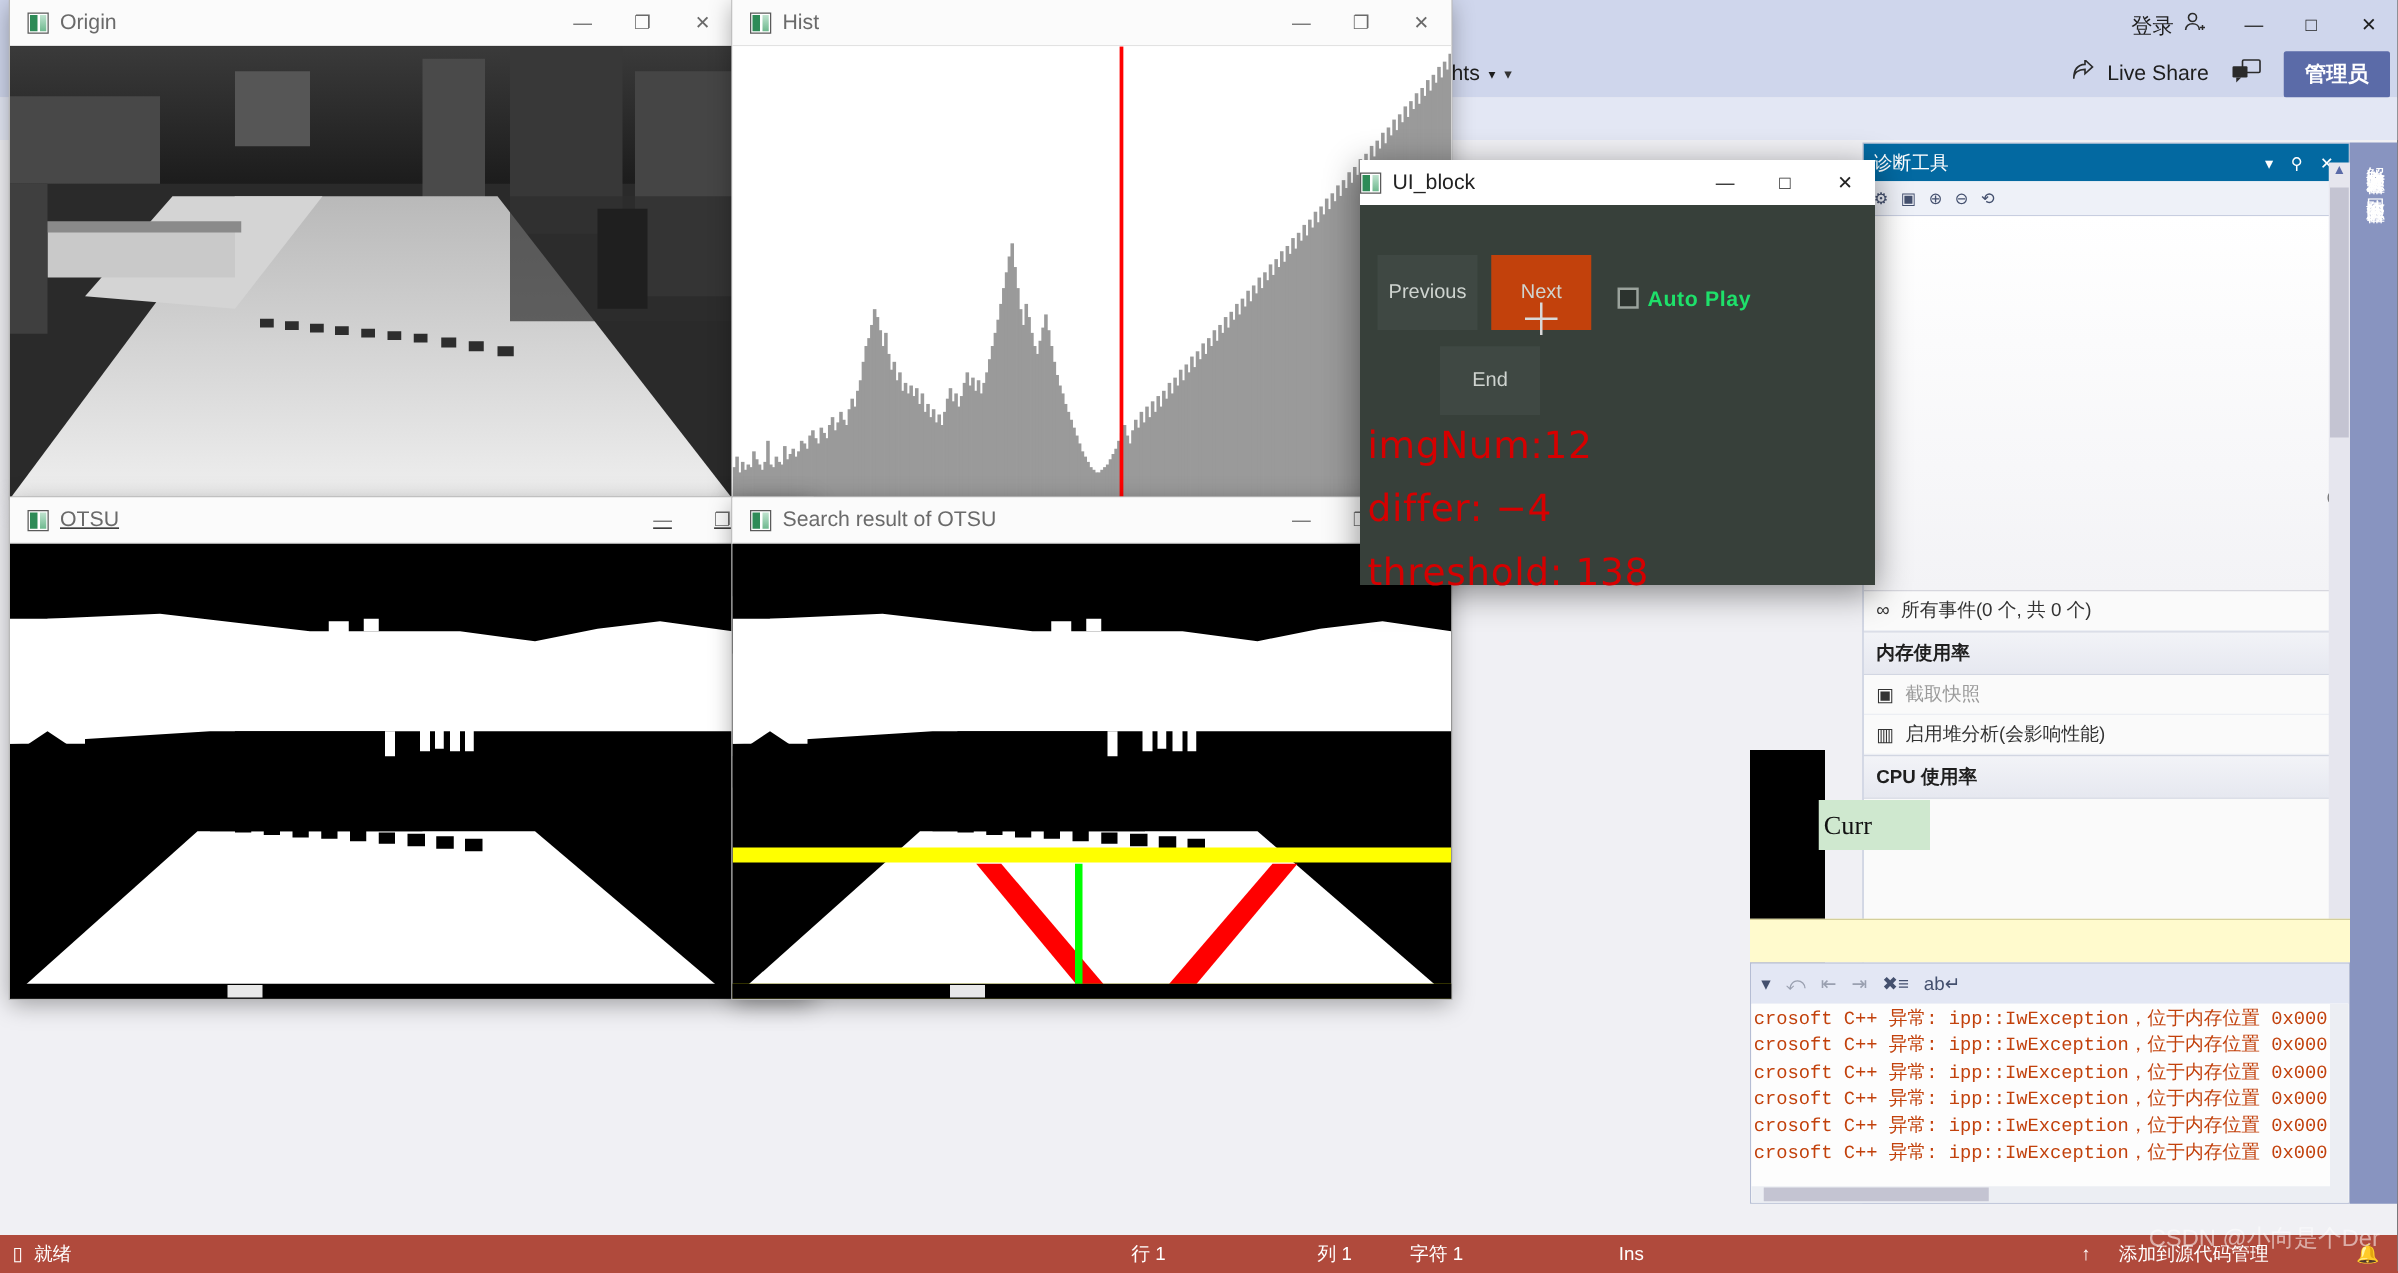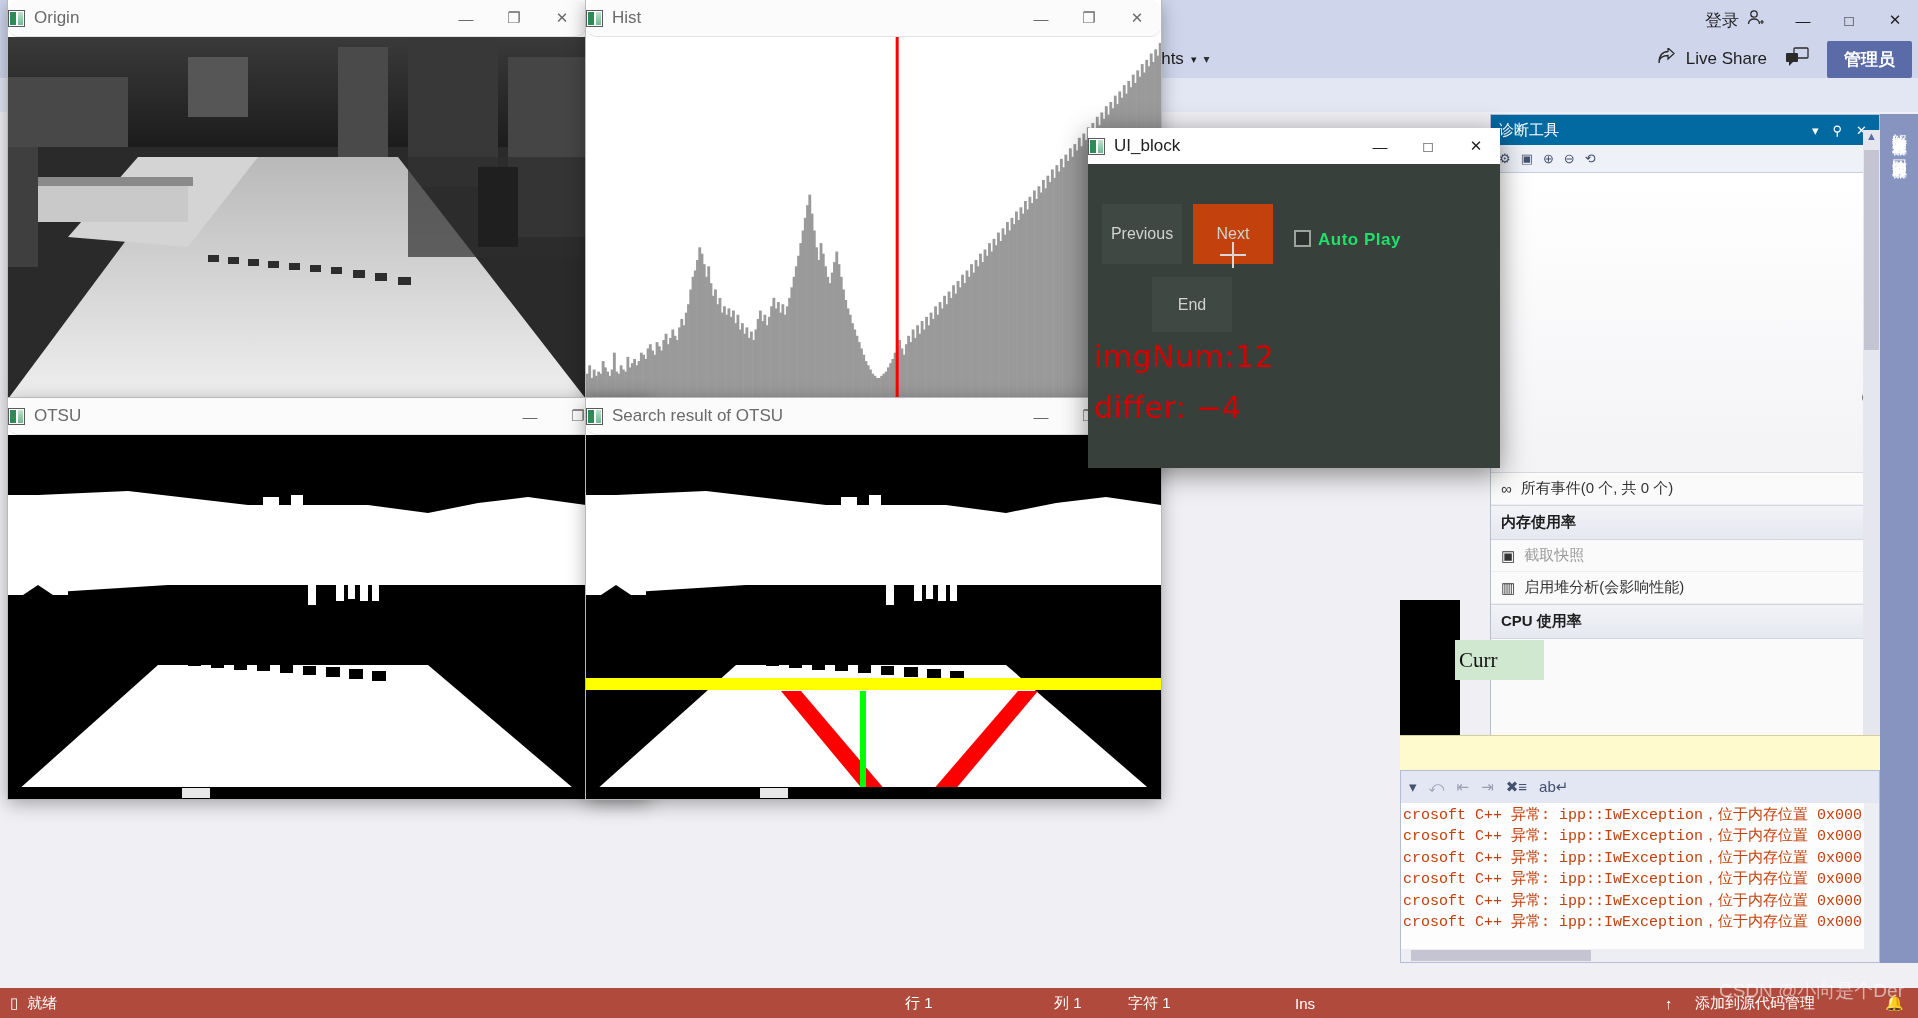--- a/index.html
+++ b/index.html
@@ -89,21 +89,21 @@
     font-size:15px; padding:0 10px; }
   .sb-left { display:flex; align-items:center; gap:9px; }
   .sb-cell { position:absolute; font-size:15px; }
   .watermark { position:absolute; right:14px; bottom:14px; font-size:19px;
     color:rgba(255,255,255,0.55); }
 
   
   .cvwin { position:absolute; background:#fff;
     box-shadow:0 0 0 1px #b9b9b9, 0 4px 18px rgba(0,0,0,.35); }
   .cv-title { height:37px; background:#fbfbfb; display:flex; align-items:center;
-    border-bottom:1px solid #e2e2e2;border-radius:10px;}
+    padding-left:14px; border-bottom:1px solid #e2e2e2;}
   .cv-ico { width:17px; height:17px; margin-right:9px; position:relative;
     border:1px solid #5a5a5a; background:#fff; }
   .cv-ico::before { content:""; position:absolute; left:1px; top:1px; width:6px;
     bottom:1px; background:#2e8b57; }
   .cv-ico::after { content:""; position:absolute; right:1px; top:1px; width:5px;
     bottom:1px; background:linear-gradient(#bfe3cf,#6fb98f); }
   .cv-name { font-size:17px; color:#6a6a6a; }
   .cv-ctrls { margin-left:auto; display:flex; }
   .cv-ctrl { width:48px; height:37px; display:flex; align-items:center;
     justify-content:center; color:#6a6a6a; font-size:15px;}
@@ -591,21 +591,21 @@
           <rect x="563.77" y="16.53" width="2.85" height="345.47" fill="#9a9a9a"></rect>
           <rect x="566.02" y="24.96" width="2.85" height="337.04" fill="#9a9a9a"></rect>
           <rect x="568.26" y="12.32" width="2.85" height="349.68" fill="#9a9a9a"></rect>
           <rect x="570.51" y="18.64" width="2.85" height="343.36" fill="#9a9a9a"></rect>
           <rect x="572.75" y="6.00" width="2.85" height="356.00" fill="#9a9a9a"></rect>
           <rect x="309.68" y="0" width="3" height="362" fill="#ff0000"></rect>
         </svg>
     </div>
   </div>
 
-  <div class="cvwin" style="left:8px; top:398px; width:642px; height:401px;">
+  <div class="cvwin" style="left:8px; top:398px; width:642px; height:401px;text-decoration:underline;">
     <div class="cv-title">
       <span class="cv-ico"></span>
       <span class="cv-name">OTSU</span>
       <span class="cv-ctrls">
         <span class="cv-ctrl">—</span>
         <span class="cv-ctrl">❐</span>
         <span class="cv-ctrl">✕</span>
       </span>
     </div>
     <div class="cv-body" style="height:364px;">
@@ -713,16 +713,17 @@
     <div class="uib-body">
       <div class="qbtn" style="left:14px; top:40px; width:80px; height:60px;">Previous</div>
       <div class="qbtn hover" style="left:105px; top:40px; width:80px; height:60px;">Next</div>
       <div class="cursor-plus" style="left:132px; top:78px;"></div>
       <div class="qbtn" style="left:64px; top:113px; width:80px; height:55px;">End</div>
       <div class="cbox" style="left:206px; top:66px;"></div>
       <div class="cblabel" style="left:230px; top:66px;">Auto  Play</div>
 
       <div class="redline" style="left:6px; top:175px;text-align:center;">imgNum:12</div>
       <div class="redline" style="left:6px; top:226px;">differ: −4</div>
+      <div class="redline" style="left:6px; top:277px;">threshold: 138</div>
     </div>
   </div>
 
 </div>
 
 </body></html>

